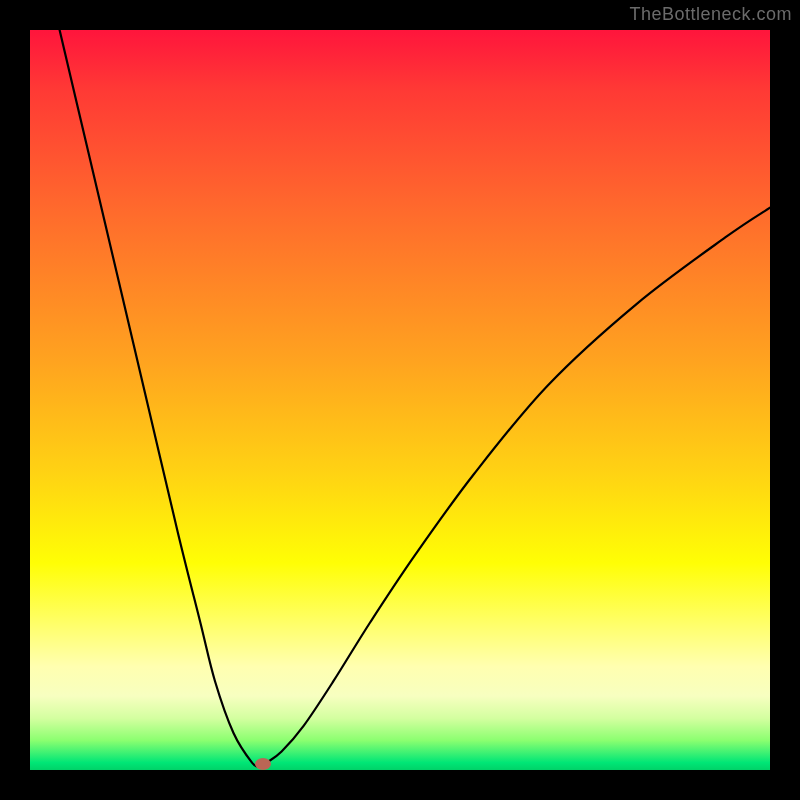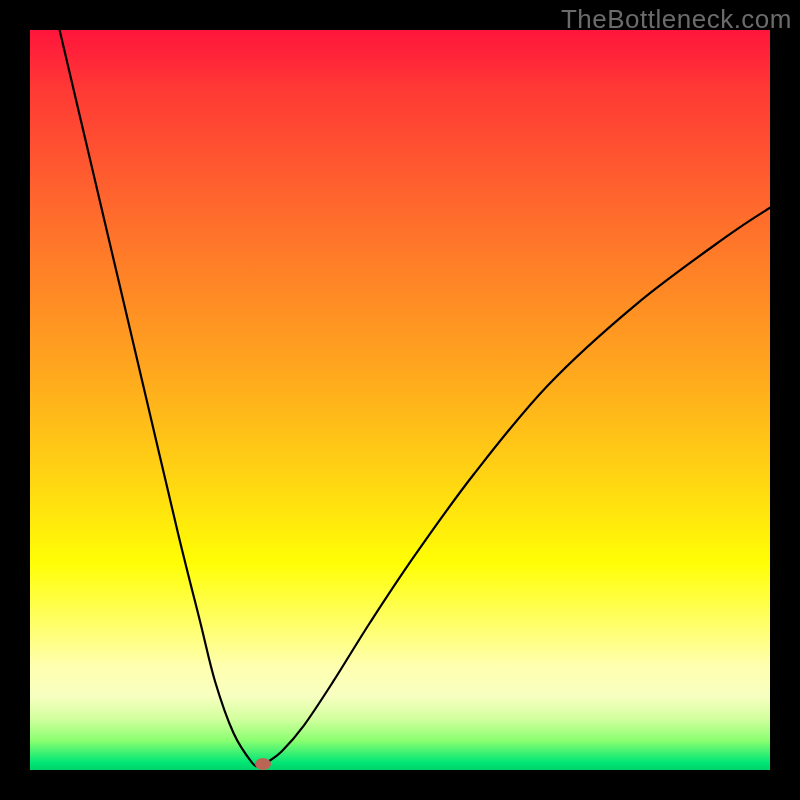--- a/index.html
+++ b/index.html
@@ -9,21 +9,21 @@
     background: #000;
     position: relative;
     overflow: hidden;
     font-family: Arial, Helvetica, sans-serif;
   }
   .attribution {
     position: absolute;
     top: 4px;
     right: 8px;
     color: #6b6b6b;
-    font-size: 26px;
+    font-size: 18px;
     letter-spacing: 0.5px;
     z-index: 10;
   }
   .plot-area {
     position: absolute;
     left: 30px;
     top: 30px;
     width: 740px;
     height: 740px;
     background: linear-gradient(

